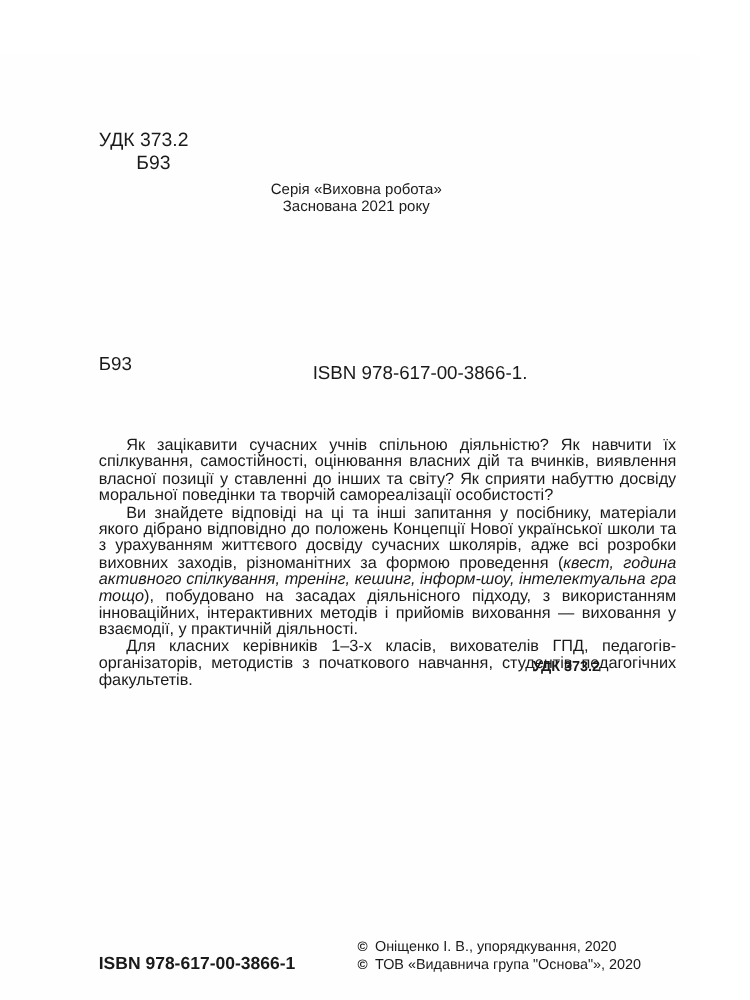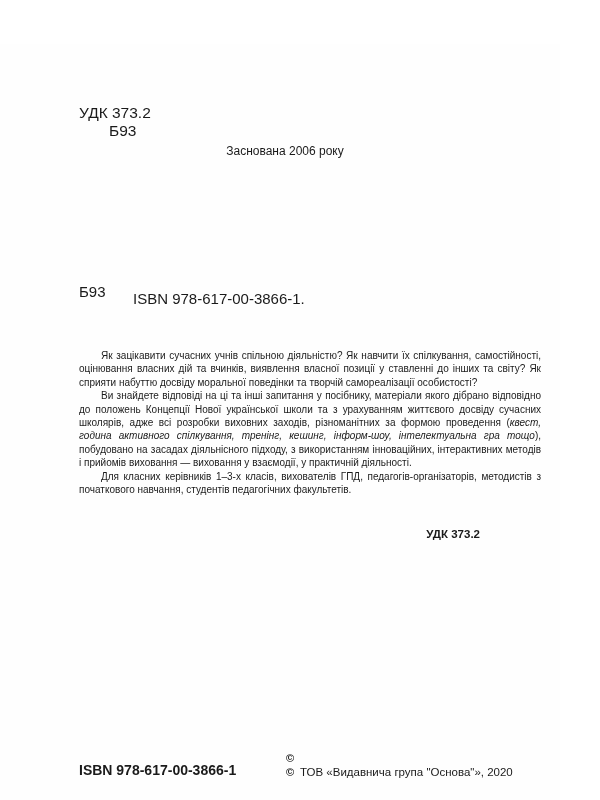--- a/index.html
+++ b/index.html
@@ -59,27 +59,28 @@
       margin-left: 29px;
       text-align: justify;
       text-indent: 22px;
       letter-spacing: 0.05px;
     }
     .biblio b { font-weight: bold; }
     .isbn-line {
       margin-top: 7px;
       padding-left: 54px;
       font-size: 15px;
+      text-align: center;
     }
     .annotation {
       position: absolute;
       left: 79px;
       top: 305px;
       width: 462px;
-      font-size: 10px;
+      font-size: 13px;
       line-height: 13.4px;
       text-align: justify;
     }
     .annotation p {
       margin: 0;
       text-indent: 22px;
     }
     .annotation i { font-style: italic; }
     .udk-bottom {
       position: absolute;
@@ -118,41 +119,43 @@
 <body>
 
 <div class="page">
 
   <div class="udk-top">
     <span class="code1">УДК  373.2</span>
     <span class="code2">Б93</span>
   </div>
 
   <div class="series">
-    <div>Заснована 2006 року</div>
+    <div>Серія «Виховна робота»</div>
+    <div>Заснована 2021 року</div>
   </div>
 
   <div class="biblio">
     <span class="cat">Б93</span>
     <div class="isbn-line">ISBN 978-617-00-3866-1.</div>
   </div>
 
   <div class="annotation">
     <p>Як зацікавити сучасних учнів спільною діяльністю? Як навчити їх спілкування, самостійності, оцінювання власних дій та вчинків, виявлення власної позиції у ставленні до інших та світу? Як сприяти набуттю досвіду моральної поведінки та творчій самореалізації особистості?</p>
     <p><span>Ви знайдете відповіді на ці та інші запитання у посібнику, матеріали якого дібрано відповідно до положень Концепції Нової української школи та з урахуванням життєвого досвіду сучасних школярів, адже всі розробки виховних заходів, різноманітних за формою проведення (</span><i>квест, година активного спілкування, тренінг, кешинг, інформ-шоу, інтелектуальна гра тощо</i><span>), побудовано на засадах діяльнісного підходу, з використанням інноваційних, інтерактивних методів і прийомів виховання — виховання у взаємодії, у практичній діяльності.</span></p>
     <p>Для класних керівників 1–3-х класів, вихователів ГПД, педагогів-організаторів, методистів з початкового навчання, студентів педагогічних факультетів.</p>
   </div>
 
   <div class="udk-bottom">УДК 373.2</div>
 
   <div class="isbn-bottom">ISBN 978-617-00-3866-1</div>
 
   <div class="copyrights">
     <div class="row">
       <span class="copy-icon">©</span>
+      <span>Оніщенко І. В., упорядкування, 2020</span>
     </div>
     <div class="row">
       <span class="copy-icon">©</span>
       <span>ТОВ «Видавнича група "Основа"», 2020</span>
     </div>
   </div>
 
 </div>
 
 </body></html>

